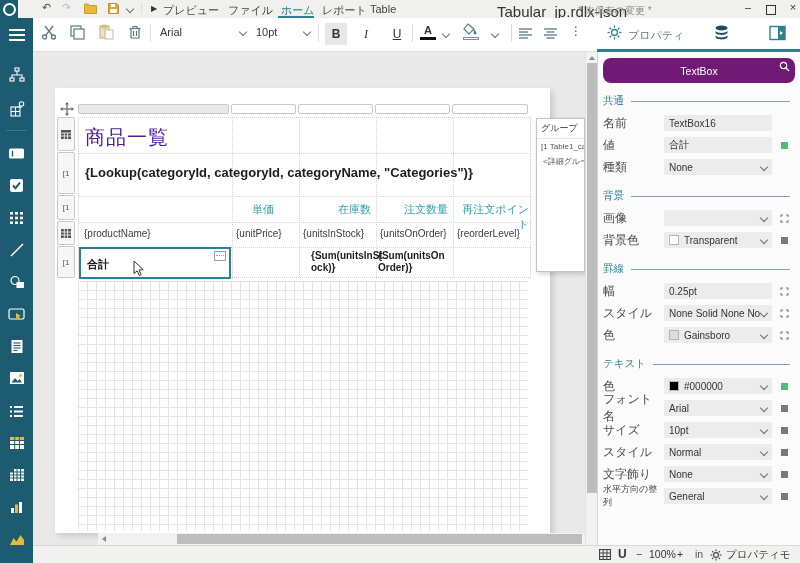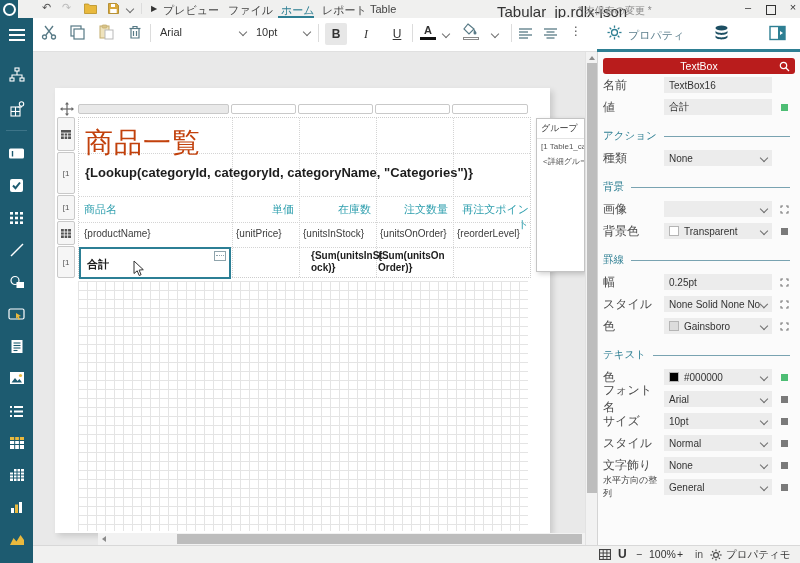--- a/index.html
+++ b/index.html
@@ -44,21 +44,21 @@
     background-size:9px 9px;}
   .colbar{position:absolute;top:52px;height:10px;background:#fff;border:1px solid #c9c9c9;border-radius:2px;box-sizing:border-box;}
   .colbar.first{background:#e9e9e9;}
   .rowbar{position:absolute;left:24px;width:18px;background:#f6f6f6;border:1px solid #c9c9c9;border-radius:2px;box-sizing:border-box;
           font-size:8px;color:#555;display:flex;align-items:center;justify-content:center;overflow:hidden;}
   #move-handle{left:27px;top:50px;width:14px;height:14px;}
   
   #rtable{left:45px;top:65px;width:453px;height:161px;border:1px dotted #cdcdcd;box-sizing:border-box;background:#fff;}
   .tv{position:absolute;top:0;bottom:0;width:0;border-left:1px dotted #d4d4d4;}
   .th{position:absolute;left:0;right:0;height:0;border-top:1px dotted #d4d4d4;}
-  #rpt-title{left:6px;top:6px;font-size:28px;color:#c2410c;letter-spacing:1px;font-family:Liberation Serif, serif;}
+  #rpt-title{left:6px;top:6px;font-size:20px;color:#4c1d95;letter-spacing:1px;font-family:Liberation Serif, serif;}
   #rpt-lookup{left:6px;top:47px;font-size:13px;font-weight:bold;color:#1d1d1d;}
   .hcell{position:absolute;top:84px;font-size:11px;color:#2f9fae;}
   .dcell{position:absolute;top:110px;font-size:10px;color:#3c3c3c;}
   .scell{position:absolute;top:132px;font-size:10px;font-weight:bold;color:#1d1d1d;word-break:break-all;line-height:1.2;}
   #sel-cell{left:0px;top:129px;width:152px;height:32px;border:2px solid #2c7f95;background:#fff;box-sizing:border-box;}
   #sel-label{left:6px;top:8px;font-size:11px;font-weight:bold;color:#1d1d1d;}
   #adorner{right:3px;top:2px;width:12px;height:10px;border:1px solid #8fa4ac;background:#fff;box-sizing:border-box;}
   #adorner i{display:block;margin:1px 1px 0 1px;height:2px;border-bottom:1px dotted #8fa4ac;}
   
   #group-panel{left:503px;top:66px;width:49px;height:154px;background:#fff;border:1px solid #c4c4c4;
@@ -67,21 +67,21 @@
   .gp-item{font-size:8px;color:#555;padding:3px 0 2px 4px;white-space:nowrap;display:flex;align-items:center;gap:2px;}
   
   #vscroll{left:552px;top:0;width:12px;height:493px;background:#f2f2f2;border-left:1px solid #e2e2e2;box-sizing:border-box;}
   #vthumb{left:1px;top:11px;width:10px;height:430px;background:#bdbdbd;position:absolute;}
   #vs-up{left:3px;top:4px;width:0;height:0;border-left:3px solid transparent;border-right:3px solid transparent;border-bottom:4px solid #8b8b8b;position:absolute;}
   #hscroll{left:65px;top:481px;width:487px;height:12px;background:#f2f2f2;}
   #hthumb{left:79px;top:1px;width:405px;height:10px;background:#bdbdbd;position:absolute;}
   #hs-left{left:4px;top:3px;width:0;height:0;border-top:3px solid transparent;border-bottom:3px solid transparent;border-right:4px solid #8b8b8b;position:absolute;}
   
   #props{left:597px;top:52px;width:203px;height:493px;background:#fbfbfb;border-left:1px solid #d4d4d4;box-sizing:border-box;overflow:hidden;}
-  #selector-bar{margin:6px 5px 0 5px;height:16px;background:#b91c1c;border-radius:3px;color:#fff;
+  #selector-bar{margin:6px 5px 0 5px;height:25px;background:#701a75;border-radius:8px;color:#fff;
                 display:flex;align-items:center;justify-content:center;font-size:10.5px;position:relative;}
   #selector-bar svg{position:absolute;right:5px;top:3px;}
   .psec{display:flex;align-items:center;margin:11px 10px 4px 5px;font-size:10.5px;color:#2e7f93;}
   .psec .ln{flex:1;height:0;border-top:1px solid #79a3b1;margin-left:7px;}
   .prow{display:flex;align-items:center;height:22px;padding-left:5px;}
   .plabel{width:61px;font-size:12px;color:#4a4a4a;flex:none;}
   .pfield{width:108px;height:16px;background:#ececec;display:flex;align-items:center;font-size:10px;color:#333;
           padding:0 5px;box-sizing:border-box;flex:none;}
   .ptrail{width:24px;display:flex;align-items:center;justify-content:center;flex:none;}
   .sq{width:7px;height:7px;}
@@ -448,22 +448,21 @@
     <div class="tv" style="left:297px;"></div>
     <div class="tv" style="left:374px;"></div>
     <div class="th" style="top:35px;"></div>
     <div class="th" style="top:78px;"></div>
     <div class="th" style="top:104px;"></div>
     <div class="th" style="top:129px;"></div>
 
     <div class="abs" id="rpt-title">商品一覧</div>
     <div class="abs" id="rpt-lookup">{Lookup(categoryId, categoryId, categoryName, "Categories")}</div>
 
-    <div class="hcell" style="left:5px;width:143px;">商品名</div>
-    <div class="hcell" style="left:153px;width:62px;text-align:right;">単価</div>
+    <div class="hcell" style="left:153px;width:62px;text-align:center;">単価</div>
     <div class="hcell" style="left:220px;width:72px;text-align:right;">在庫数</div>
     <div class="hcell" style="left:297px;width:72px;text-align:right;">注文数量</div>
     <div class="hcell" style="left:374px;width:76px;text-align:right;">再注文ポイント</div>
 
     <div class="dcell" style="left:5px;">{productName}</div>
     <div class="dcell" style="left:157px;">{unitPrice}</div>
     <div class="dcell" style="left:224px;">{unitsInStock}</div>
     <div class="dcell" style="left:301px;">{unitsOnOrder}</div>
     <div class="dcell" style="left:378px;">{reorderLevel}</div>
 
@@ -512,41 +511,41 @@
 
 <div class="abs" id="props">
   <div id="selector-bar">
     <span>TextBox</span>
     <svg width="11" height="11" viewBox="0 0 11 11">
         <circle cx="4.5" cy="4.5" r="3.2" fill="none" stroke="#fff" stroke-width="1.2"></circle>
         <line x1="7" y1="7" x2="10" y2="10" stroke="#fff" stroke-width="1.2"></line>
       </svg>
   </div>
 
-  <div class="prow">
-    <div class="plabel">名前</div>
-    <div class="pfield">
-        <span>TextBox16</span>
-      </div>
-    <div class="ptrail"></div>
-  </div>
-  <div class="prow">
-    <div class="plabel">値</div>
-    <div class="pfield">
-        <span>合計</span>
-      </div>
-    <div class="ptrail">
-        <span class="sq green"></span>
-      </div>
-  </div>
-
   <div class="psec">
-      <span>アクション</span>
+      <span>共通</span>
       <span class="ln"></span>
     </div>
+  <div class="prow">
+    <div class="plabel">名前</div>
+    <div class="pfield">
+        <span>TextBox16</span>
+      </div>
+    <div class="ptrail"></div>
+  </div>
+  <div class="prow">
+    <div class="plabel">値</div>
+    <div class="pfield">
+        <span>合計</span>
+      </div>
+    <div class="ptrail">
+        <span class="sq green"></span>
+      </div>
+  </div>
+
   <div class="prow">
     <div class="plabel">種類</div>
     <div class="pfield">
         <span>None</span>
         <span class="chev"></span>
       </div>
     <div class="ptrail"></div>
   </div>
 
   <div class="psec">

